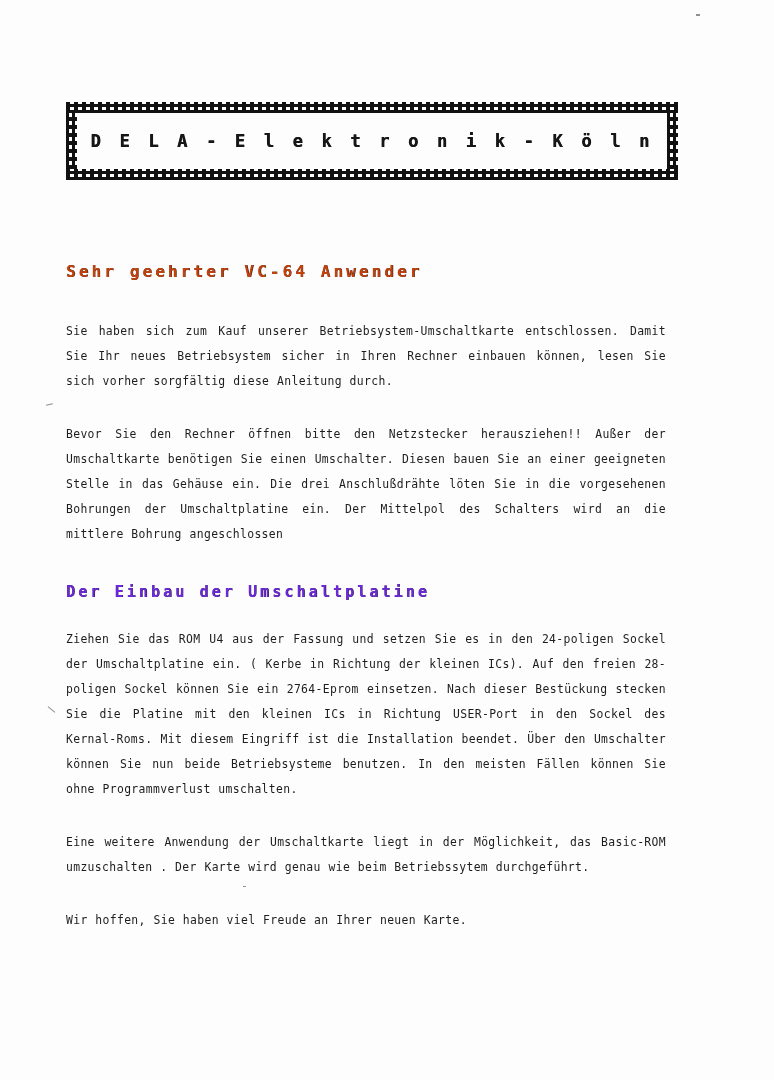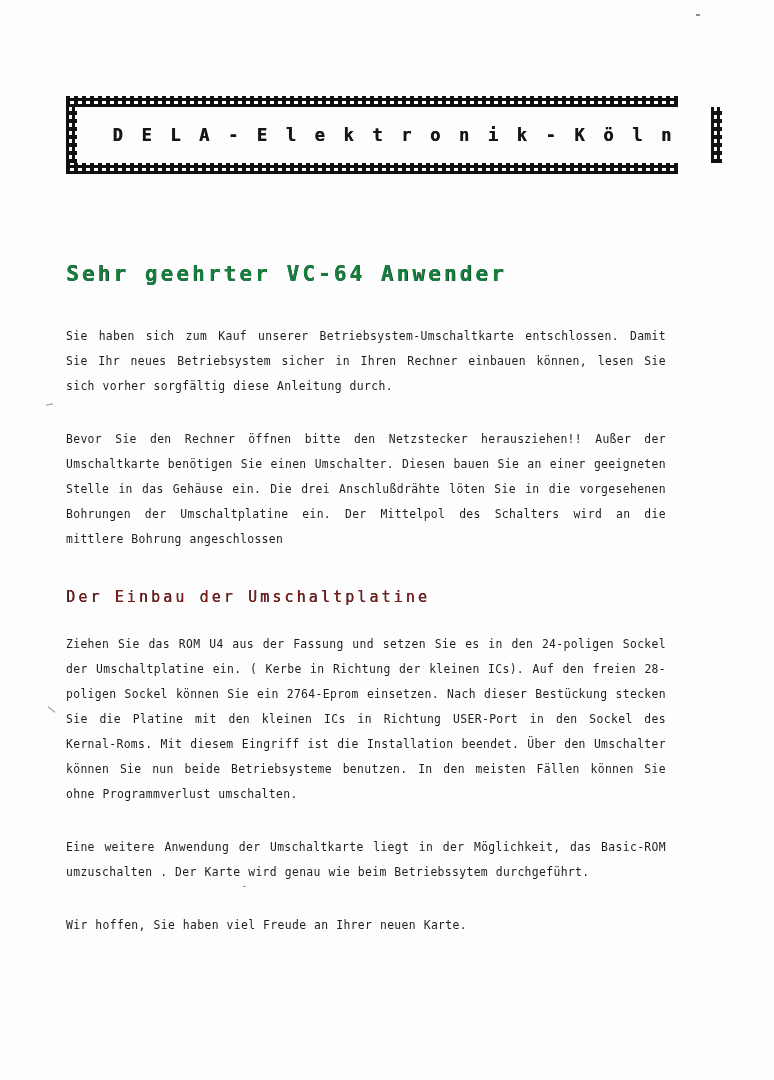--- a/index.html
+++ b/index.html
@@ -17,24 +17,23 @@
   }
   .page {
     position: absolute;
     inset: 0;
     background: #fdfdfd;
   }
   
   .banner {
     position: absolute;
     left: 66px;
-    top: 96px;
+    top: 102px;
     width: 612px;
     height: 78px;
-    padding-left: 44px;
   }
   .banner-edge {
     position: absolute;
     left: 0;
     width: 612px;
     height: 11px;
     background:
       repeating-linear-gradient(90deg,
         #111 0px, #111 4px,
         transparent 4px, transparent 8px),
@@ -77,32 +76,32 @@
     text-shadow: 0.4px 0 0 #161616;
   }
   
   .content {
     position: absolute;
     left: 66px;
     top: 262px;
     width: 600px;
   }
   .salutation {
-    font-size: 21px;
+    font-size: 16px;
     letter-spacing: 3.1px;
     font-weight: bold;
-    color: #15803d;
+    color: #c2410c;
     margin: 0 0 38px 0;
     text-shadow: 0.4px 0 0 #1b1b1b;
   }
   .heading {
     font-size: 15px;
     letter-spacing: 3.1px;
-    font-weight: normal;
-    color: #7f1d1d;
+    font-weight: bold;
+    color: #6d28d9;
     margin: 36px 0 26px 0;
     text-shadow: 0.4px 0 0 #1b1b1b;
   }
   p.para {
     font-size: 11.4px;
     line-height: 25px;
     letter-spacing: 0.35px;
     margin: 0 0 28px 0;
     color: #1d1d1d;
     text-align: justify;

